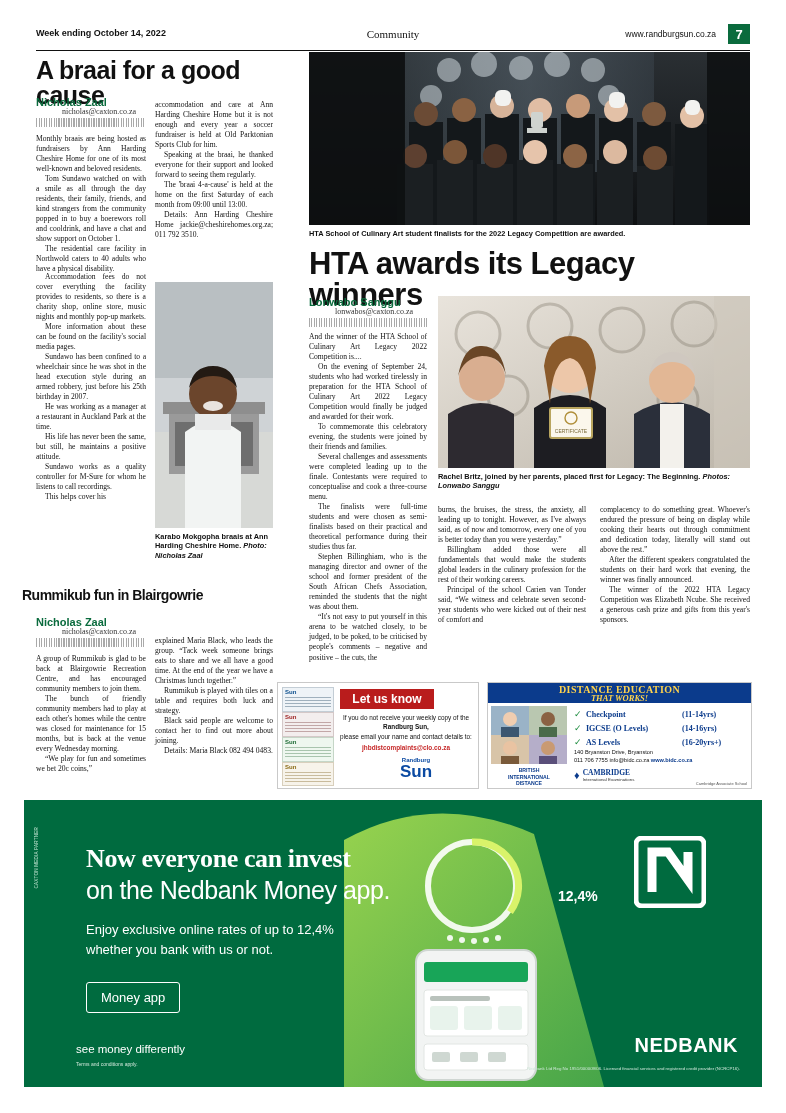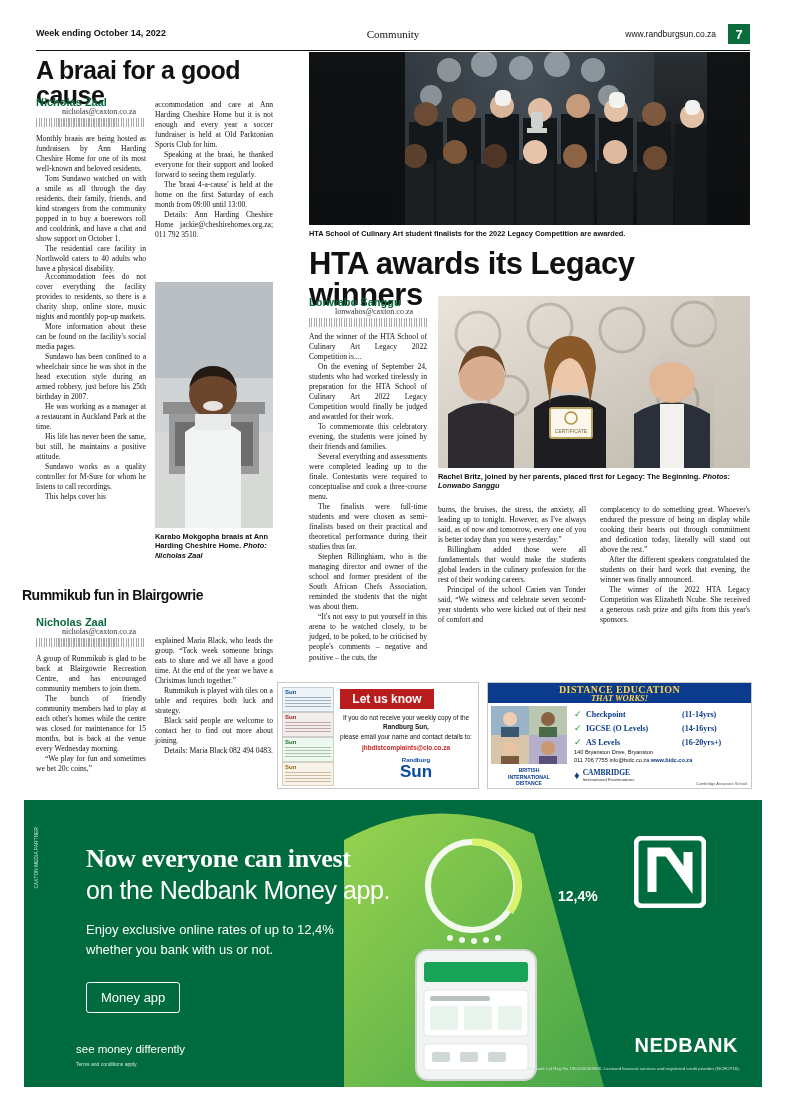--- a/index.html
+++ b/index.html
@@ -193,21 +193,21 @@
 
   <div class="headline a2-head">HTA awards its Legacy winners</div>
   <div class="byline a2-by">Lonwabo Sanggu</div>
   <div class="email a2-em">lonwabos@caxton.co.za</div>
   <div class="barcodeline a2-bar"></div>
 
   <div class="body-col a2-c1">
     <p class="first">And the winner of the HTA School of Culinary Art Legacy 2022 Competition is....</p>
     <p>On the evening of September 24, students who had worked tirelessly in preparation for the HTA School of Culinary Art 2022 Legacy Competition would finally be judged and awarded for their work.</p>
     <p>To commemorate this celebratory evening, the students were joined by their friends and families.</p>
-    <p>Several everything and assessments were completed leading up to the finale. Contestants were required to conceptualise and cook a three-course menu.</p>
+    <p>Several challenges and assessments were completed leading up to the finale. Contestants were required to conceptualise and cook a three-course menu.</p>
     <p>The finalists were full-time students and were chosen as semi-finalists based on their practical and theoretical performance during their studies thus far.</p>
     <p>Stephen Billinghiam, who is the managing director and owner of the school and former president of the South African Chefs Association, reminded the students that the night was about them.</p>
     <p>“It's not easy to put yourself in this arena to be watched closely, to be judged, to be poked, to be criticised by people's comments – negative and positive – the cuts, the</p>
   </div>
 
   <div class="photo2">
     <svg width="312" height="172" viewBox="0 0 312 172">
       <defs>
         <linearGradient id="bgw" x1="0" y1="0" x2="1" y2="1">
           <stop offset="0%" stop-color="#e9e4dc"></stop>

